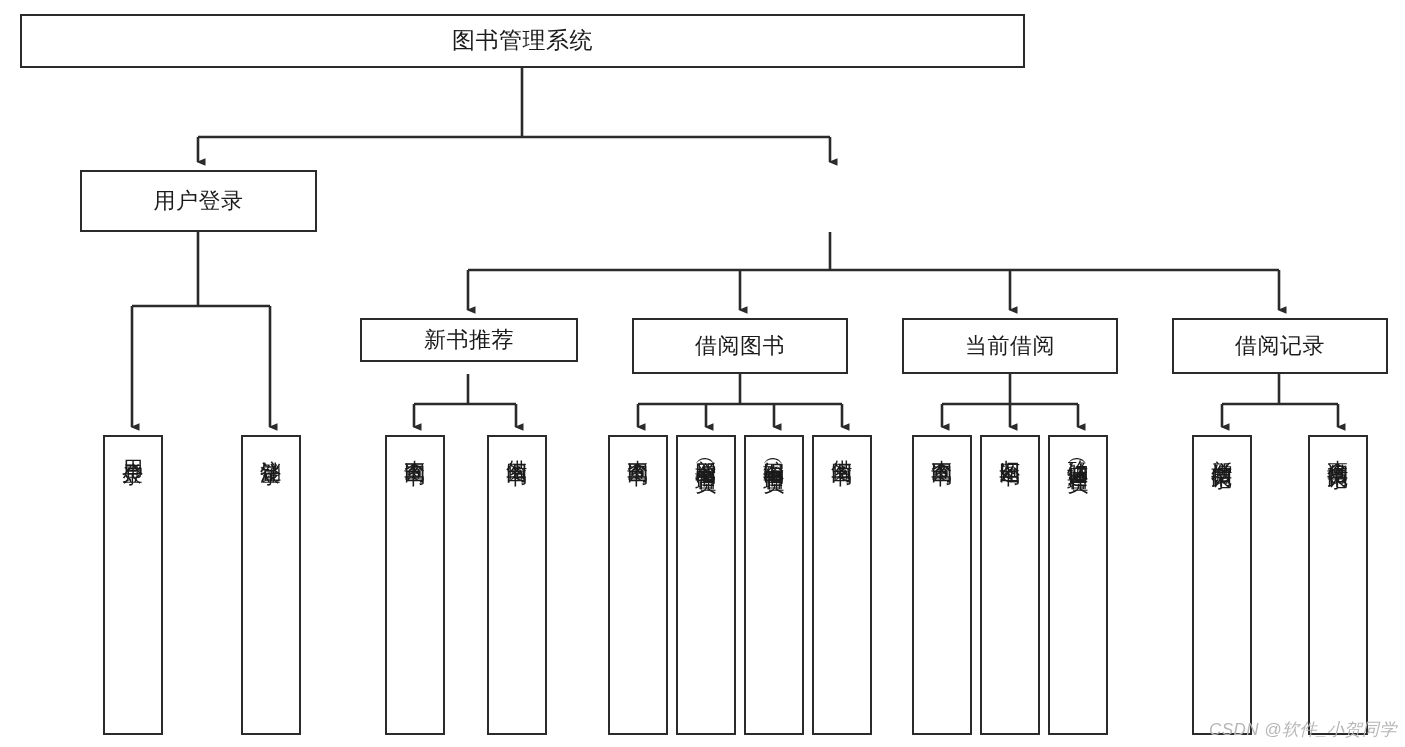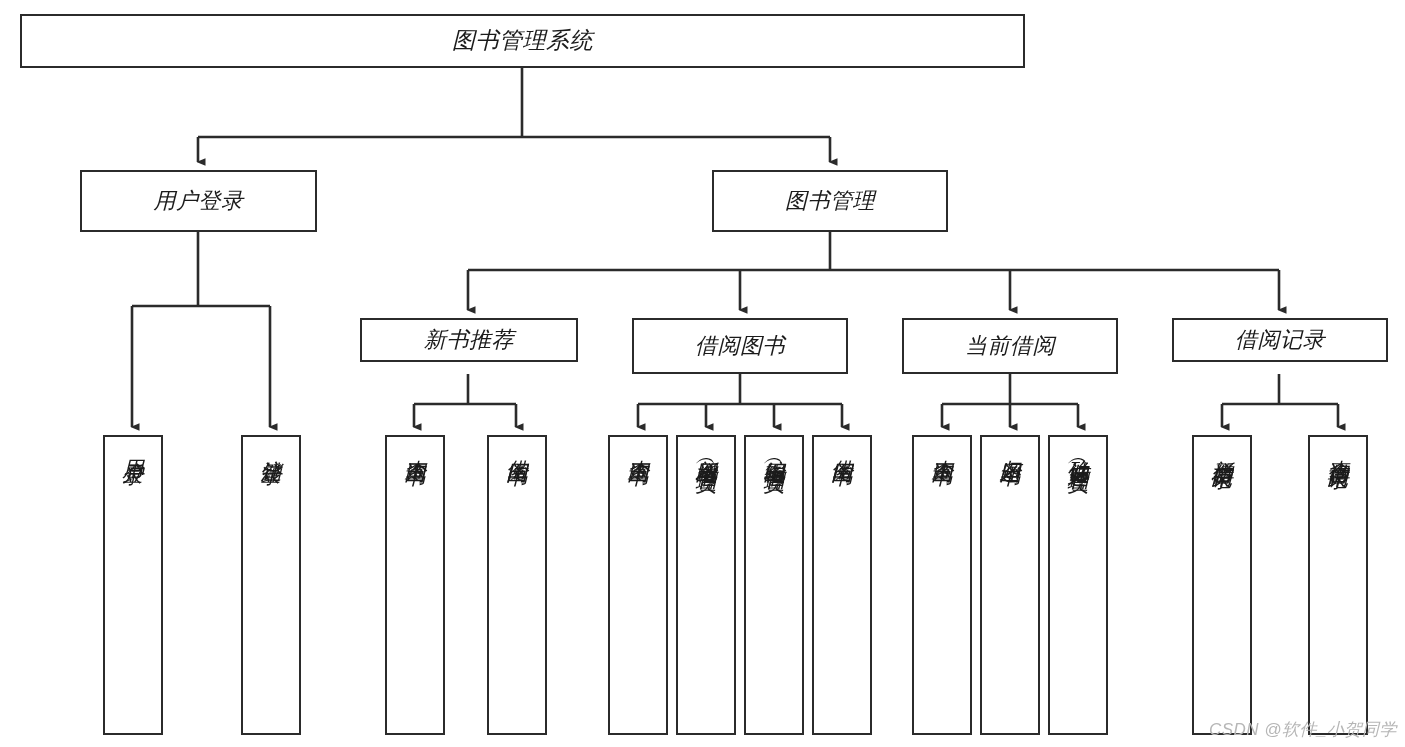--- a/index.html
+++ b/index.html
@@ -30,21 +30,20 @@
     position: absolute;
     box-sizing: border-box;
     background: #ffffff;
     border: 2px solid #2b2b2b;
     display: flex;
     align-items: center;
     justify-content: center;
     text-align: center;
     color: #1b1b1b;
     z-index: 2;
-    font-style: italic;
   }
   .node .label {
     display: block;
     line-height: 1.18;
     letter-spacing: 0.5px;
   }
   
   .node.h .label {
     font-size: 22px;
   }
@@ -133,34 +132,31 @@
     </g>
   </svg>
 
   <div class="node h root" style="left:20px; top:14px; width:1005px; height:54px;">
     <span class="label">图书管理系统</span>
   </div>
 
   <div class="node h" style="left:80px; top:170px; width:237px; height:62px;">
     <span class="label">用户登录</span>
   </div>
-  <div class="node h" style="left:712px; top:170px; width:236px; height:62px;">
-    <span class="label">图书管理</span>
-  </div>
 
   <div class="node h" style="left:360px; top:318px; width:218px; height:44px;">
     <span class="label">新书推荐</span>
   </div>
   <div class="node h" style="left:632px; top:318px; width:216px; height:56px;">
     <span class="label">借阅图书</span>
   </div>
   <div class="node h" style="left:902px; top:318px; width:216px; height:56px;text-align:center;">
     <span class="label">当前借阅</span>
   </div>
-  <div class="node h" style="left:1172px; top:318px; width:216px; height:44px;">
+  <div class="node h" style="left:1172px; top:318px; width:216px; height:56px;">
     <span class="label">借阅记录</span>
   </div>
 
   <div class="node v" style="left:103px; top:435px; width:60px; height:300px;">
     <span class="label">用户登录</span>
   </div>
   <div class="node v" style="left:241px; top:435px; width:60px; height:300px;">
     <span class="label">注销登录</span>
   </div>
 

